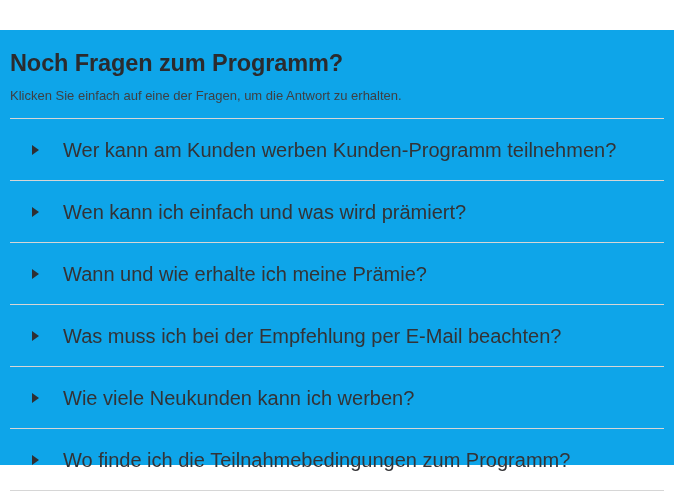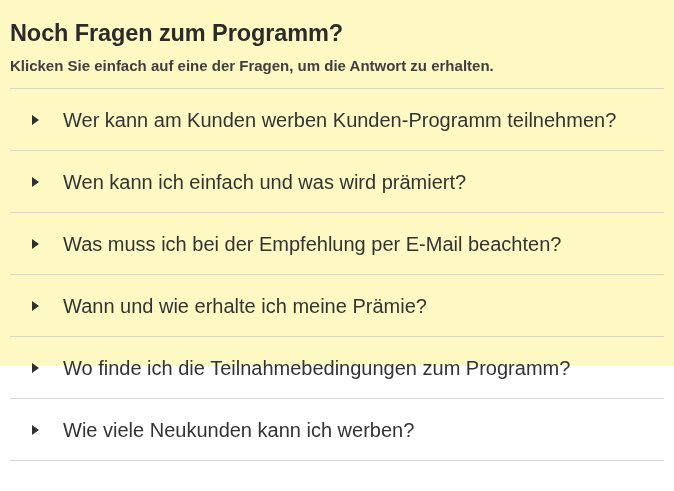--- a/index.html
+++ b/index.html
@@ -12,42 +12,43 @@
     width: 674px;
     height: 491px;
     overflow: hidden;
     font-family: "Liberation Sans", "DejaVu Sans", sans-serif;
     -webkit-font-smoothing: antialiased;
   }
 
   .page {
     position: relative;
     width: 674px;
-    height: 366px;
-    background: #fef9c3;
+    height: 435px;
+    background: #0ea5e9;
     box-sizing: border-box;
+    margin-top: 30px;
   }
 
   
   .faq-header {
     padding: 18px 10px 0 10px;
   }
   .faq-title {
     margin: 0;
     font-size: 23.5px;
     line-height: 30px;
     font-weight: 700;
     color: #2b2b2e;
     letter-spacing: -0.1px;
   }
   .faq-subtitle {
     margin: 9px 0 0 0;
-    font-size: 15px;
+    font-size: 13px;
     line-height: 18px;
-    font-weight: 700;
+    font-weight: 400;
     color: #3f3f42;
   }
 
   
   .faq-list {
     margin: 13px 10px 0 10px;
     border-top: 1px solid #d6d6d6;
     list-style: none;
     padding: 0;
   }
@@ -114,44 +115,44 @@
       </span>
       <span class="faq-question">Wen kann ich einfach und was wird prämiert?</span>
     </li>
 
     <li class="faq-item">
       <span class="faq-marker">
         <svg width="7" height="10" viewBox="0 0 7 10" aria-hidden="true">
           <polygon points="0,0 7,5 0,10" fill="#2f2f33"></polygon>
         </svg>
       </span>
+      <span class="faq-question">Wann und wie erhalte ich meine Prämie?</span>
+    </li>
+
+    <li class="faq-item">
+      <span class="faq-marker">
+        <svg width="7" height="10" viewBox="0 0 7 10" aria-hidden="true">
+          <polygon points="0,0 7,5 0,10" fill="#2f2f33"></polygon>
+        </svg>
+      </span>
       <span class="faq-question">Was muss ich bei der Empfehlung per E-Mail beachten?</span>
     </li>
 
     <li class="faq-item">
       <span class="faq-marker">
         <svg width="7" height="10" viewBox="0 0 7 10" aria-hidden="true">
           <polygon points="0,0 7,5 0,10" fill="#2f2f33"></polygon>
         </svg>
       </span>
-      <span class="faq-question">Wann und wie erhalte ich meine Prämie?</span>
+      <span class="faq-question">Wie viele Neukunden kann ich werben?</span>
     </li>
 
     <li class="faq-item">
       <span class="faq-marker">
         <svg width="7" height="10" viewBox="0 0 7 10" aria-hidden="true">
           <polygon points="0,0 7,5 0,10" fill="#2f2f33"></polygon>
         </svg>
       </span>
       <span class="faq-question">Wo finde ich die Teilnahmebedingungen zum Programm?</span>
     </li>
 
-    <li class="faq-item">
-      <span class="faq-marker">
-        <svg width="7" height="10" viewBox="0 0 7 10" aria-hidden="true">
-          <polygon points="0,0 7,5 0,10" fill="#2f2f33"></polygon>
-        </svg>
-      </span>
-      <span class="faq-question">Wie viele Neukunden kann ich werben?</span>
-    </li>
-
   </ul>
 </div>
 
 </body></html>

